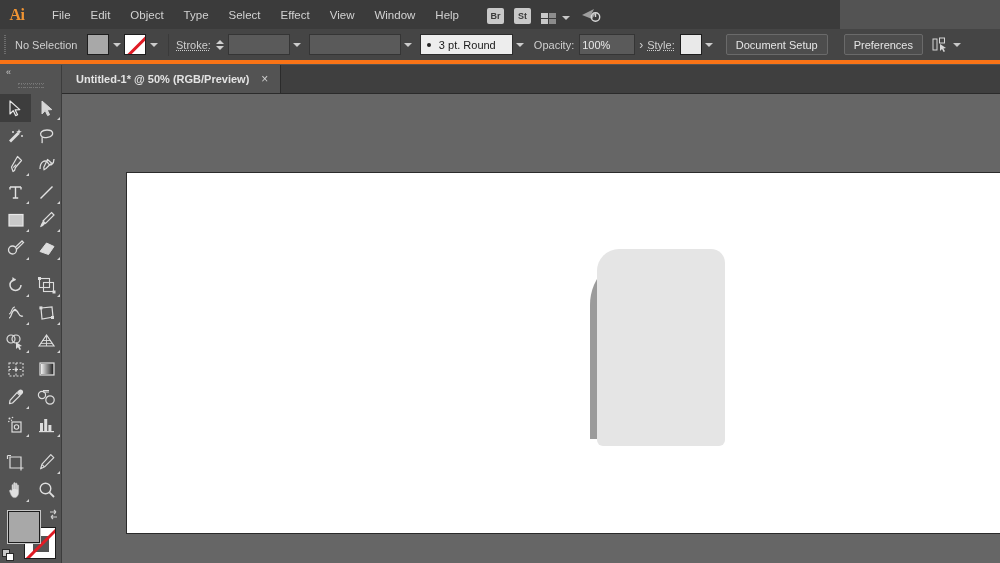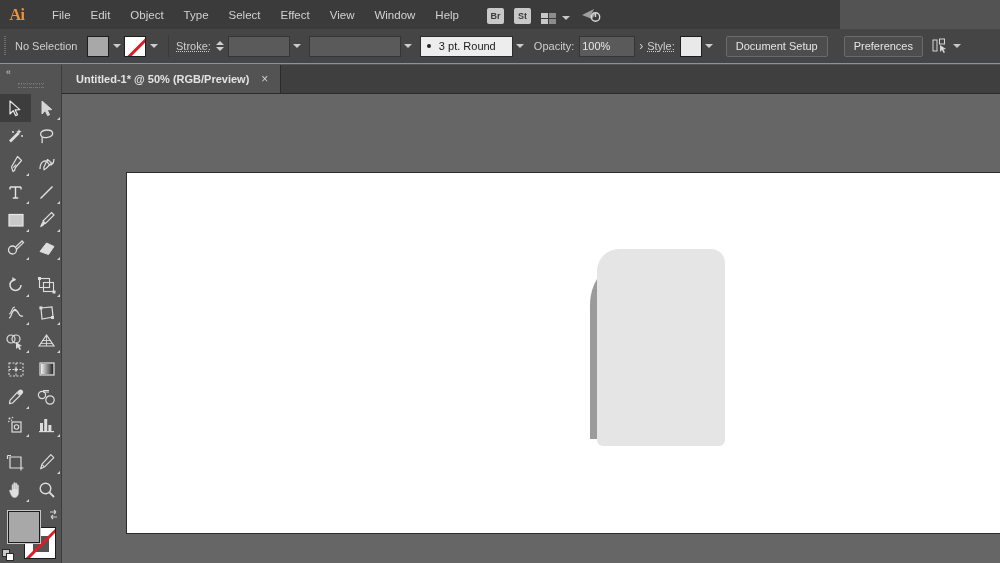--- a/index.html
+++ b/index.html
@@ -46,21 +46,21 @@
   }
   .arrange-grid i { background: #c8c8c8; display: block; }
   .arrange-grid i.dim { background: #8c8c8c; }
   .chev { width: 0; height: 0; border-left: 4px solid transparent; border-right: 4px solid transparent; border-top: 4px solid #c8c8c8; }
   .cc-icon { width: 22px; height: 18px; position: relative; }
 
   
   .controlbar {
     position: absolute; left: 0; top: 29px; width: 1000px; height: 35px;
     background: #454545;
-    border-bottom: 1px solid #f97316;
+    border-bottom: 4px solid #f97316;
     display: flex; align-items: center;
   }
   .cb-grip { width: 9px; height: 35px; display:flex; align-items:center; justify-content:center; }
   .cb-grip span { width:2px; height:20px; background: repeating-linear-gradient(#6d6d6d 0 1px, transparent 1px 2px); display:block;}
   .cb-label {
     font-size: 11px; color: #cfcfcf; white-space: nowrap;
   }
   .no-selection {
     width: 78px; text-align: left; padding-left: 6px;
   }

